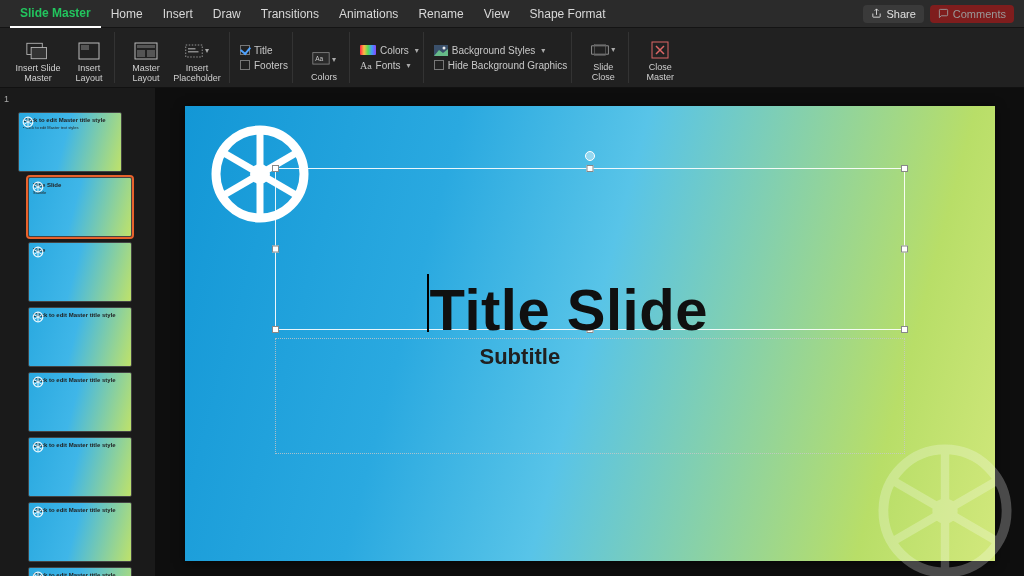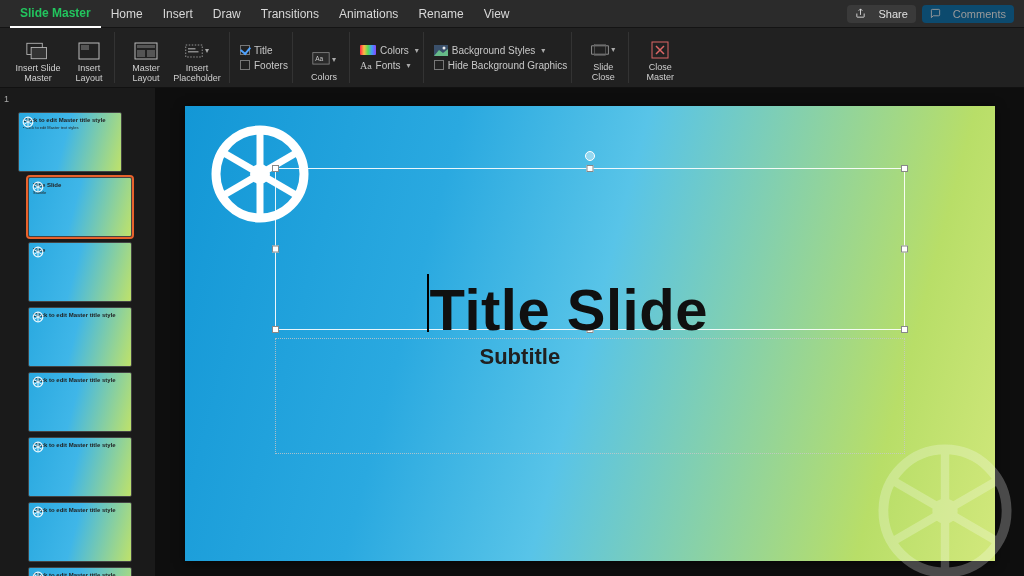--- a/index.html
+++ b/index.html
@@ -2,22 +2,22 @@
 <html><head>
 <meta charset="utf-8">
 <style>
 * { margin: 0; padding: 0; box-sizing: border-box; font-family: -apple-system, "Segoe UI", Arial, sans-serif; }
 html, body { width: 1024px; height: 576px; background: #1a1a1a; color: #e0e0e0; overflow: hidden; }
 
 .topbar { height: 28px; background: #2b2b2b; display: flex; align-items: center; padding: 0 10px; font-size: 12px; border-bottom: 1px solid #141414; }
 .topbar .tab { padding: 0 10px; height: 28px; display: flex; align-items: center; cursor: pointer; color: #d8d8d8; }
 .topbar .tab.active { font-weight: 600; color: #22c55e; border-bottom: 2px solid #fff; }
 .topbar .spacer { flex: 1; }
-.topbar .rightbtn { display: flex; align-items: center; background: #3a3a3a; border-radius: 4px; padding: 3px 8px; margin-left: 6px; font-size: 11px; cursor: pointer; gap: 12px; }
-.topbar .rightbtn.ghost { background: #0c4a6e; color: #9a9a9a; }
+.topbar .rightbtn { display: flex; align-items: center; background: #3a3a3a; border-radius: 4px; padding: 3px 8px; margin-left: 6px; font-size: 11px; cursor: pointer; gap: 4px; }
+.topbar .rightbtn.ghost { background: #7f1d1d; color: #9a9a9a; }
 
 .ribbon { height: 60px; background: #212121; display: flex; align-items: stretch; padding: 4px 6px; border-bottom: 1px solid #111; gap: 6px; }
 .rcol { display: flex; flex-direction: column; gap:2px; align-items:flex-start; justify-content:center; height:100%; padding:0 4px; border-right:1px solid #333;}
 .rcol:last-child{border-right:none;}
 .rowitem { display:flex; align-items:center; gap:4px; font-size:10px; color:#c8c8c8; cursor:pointer; padding:1px 0; white-space:nowrap;}
 .rowitem.disabled { color:#5a5a5a; cursor:default; }
 .iconbtn { display:flex; flex-direction:column; align-items:center; justify-content:flex-end; width:42px; height:52px; cursor:pointer; font-size:9px; text-align:center; color:#d0d0d0; line-height:1.1; gap:2px;}
 .iconbtn .gl { width:24px; height:22px; display:flex; align-items:center; justify-content:center; }
 .iconbtn.wide { width:56px; }
 .chk { width:10px; height:10px; border:1px solid #777; display:inline-block; position:relative;}
@@ -51,20 +51,21 @@
 
 <div class="topbar">
   <div class="tab active">Slide Master</div>
   <div class="tab">Home</div>
   <div class="tab">Insert</div>
   <div class="tab">Draw</div>
   <div class="tab">Transitions</div>
   <div class="tab">Animations</div>
   <div class="tab">Rename</div>
   <div class="tab">View</div>
+  <div class="tab">Shape Format</div>
   <div class="spacer"></div>
   <div class="rightbtn">
     <svg width="11" height="11" viewBox="0 0 24 24" fill="none" stroke="#ddd" stroke-width="2">
         <path d="M4 12v7a1 1 0 001 1h14a1 1 0 001-1v-7"></path>
         <path d="M16 6l-4-4-4 4"></path>
         <path d="M12 2v13"></path>
       </svg>
     <span>Share</span>
   </div>
   <div class="rightbtn ghost">

